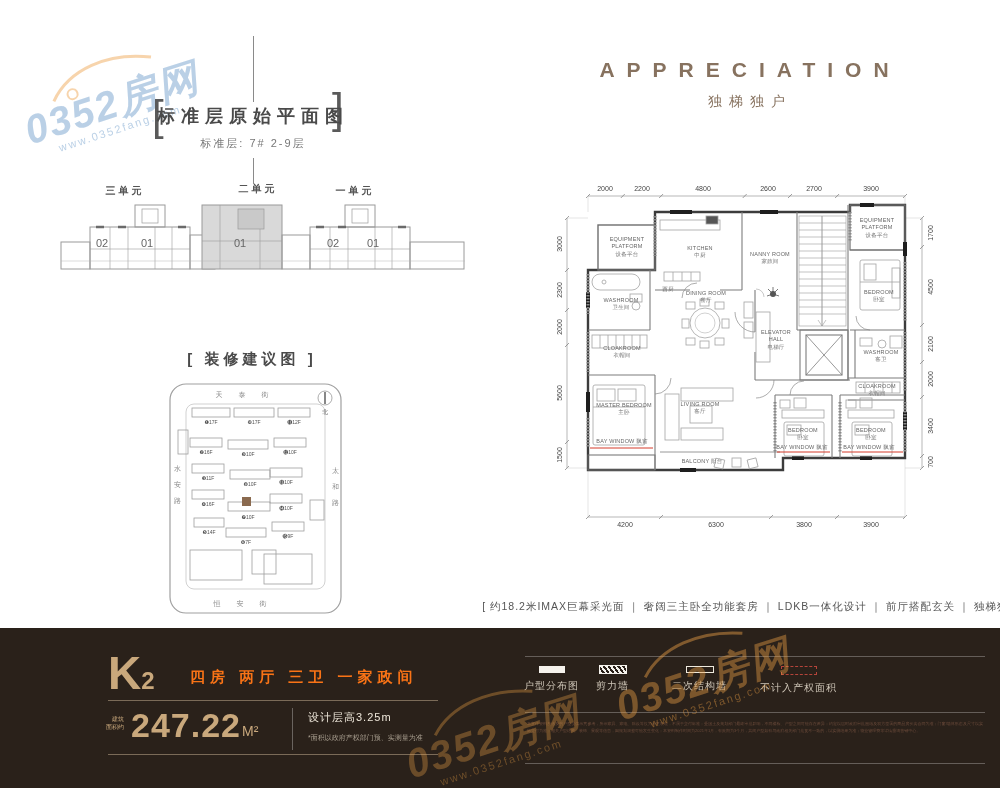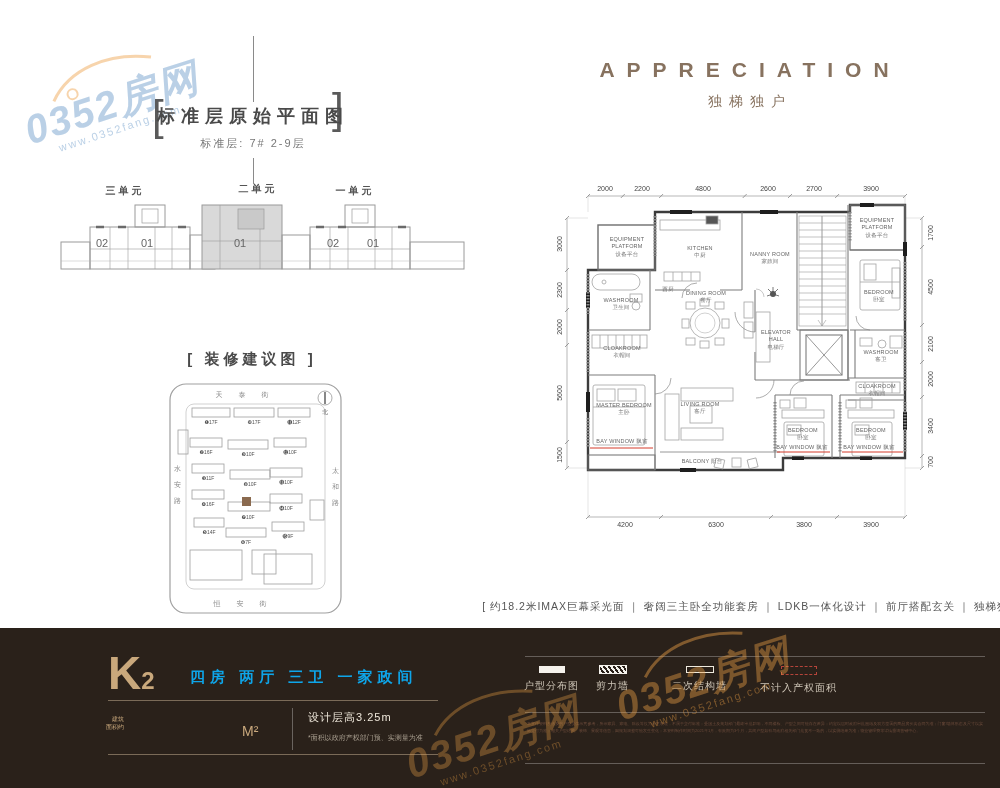--- a/index.html
+++ b/index.html
@@ -35,21 +35,21 @@
         transform:translate(-50%,-50%);letter-spacing:.2px;white-space:nowrap}
   .room .cn{font-size:5.5px;color:#777;display:block}
   .room .en{display:block}
   .room.inline .en,.room.inline .cn{display:inline}
   .tagline{font-size:10.5px;color:#555;letter-spacing:1px;text-align:center;white-space:nowrap}
   
   .footer{position:absolute;left:0;top:628px;width:1000px;height:172px;background:#2a211a}
   .gold{color:#c9a87c}
   .kcode{font-size:46px;font-weight:bold;line-height:1}
   .kcode-sub{font-size:24px;font-weight:bold}
-  .layout-txt{font-size:15px;letter-spacing:5px;color:#0ea5e9;font-weight:bold;white-space:nowrap}
+  .layout-txt{font-size:15px;letter-spacing:5px;color:#f97316;font-weight:bold;white-space:nowrap}
   .hr-gold{position:absolute;height:1px;background:rgba(190,170,140,.55)}
   .hr-gray{position:absolute;height:1px;background:rgba(255,255,255,.28)}
   .area-pre{font-size:6px;line-height:1.3;text-align:right}
   .area-num{font-size:34px;font-weight:bold;letter-spacing:1px;line-height:1}
   .area-unit{font-size:14px;font-weight:normal}
   .vdiv{position:absolute;width:1px;background:rgba(255,255,255,.3)}
   .hnote{font-size:11px;color:#eee7da;letter-spacing:1px}
   .hnote2{font-size:7px;color:#a99f90;margin-top:5px}
   .lg-item{position:absolute;text-align:center}
   .sw{margin:0 auto 6px}
@@ -406,20 +406,21 @@
   <div class="abs" style="left:108px;top:22px">
     <span class="kcode gold">K</span><span class="kcode-sub gold">2</span>
   </div>
   <div class="abs layout-txt" style="left:190px;top:40px">四房  两厅  三卫  一家政间</div>
   <div class="hr-gold" style="left:108px;top:72px;width:330px"></div>
 
   <div class="abs gold area-pre" style="left:106px;top:88px">
     <div>建筑</div>
     <div>面积约</div>
   </div>
+  <div class="abs gold area-num" style="left:131px;top:80px">247.22</div>
   <div class="abs gold area-unit" style="left:242px;top:95px">M²</div>
   <div class="vdiv" style="left:292px;top:80px;height:42px"></div>
   <div class="abs hnote" style="left:308px;top:82px">设计层高3.25m</div>
   <div class="abs hnote2" style="left:308px;top:100px">*面积以政府产权部门预、实测量为准</div>
   <div class="hr-gold" style="left:108px;top:126px;width:330px"></div>
 
   <div class="hr-gray" style="left:525px;top:28px;width:460px"></div>
   <div class="lg-item" style="left:524px;top:38px">
     <div class="sw sw-solid"></div>
     <div class="lg-label">户型分布图</div>

